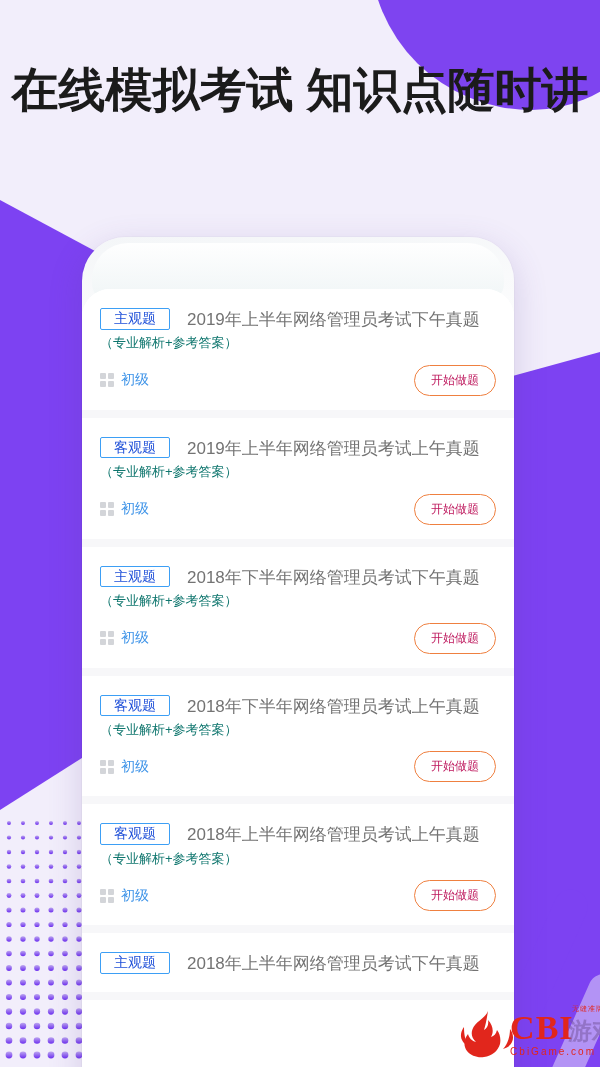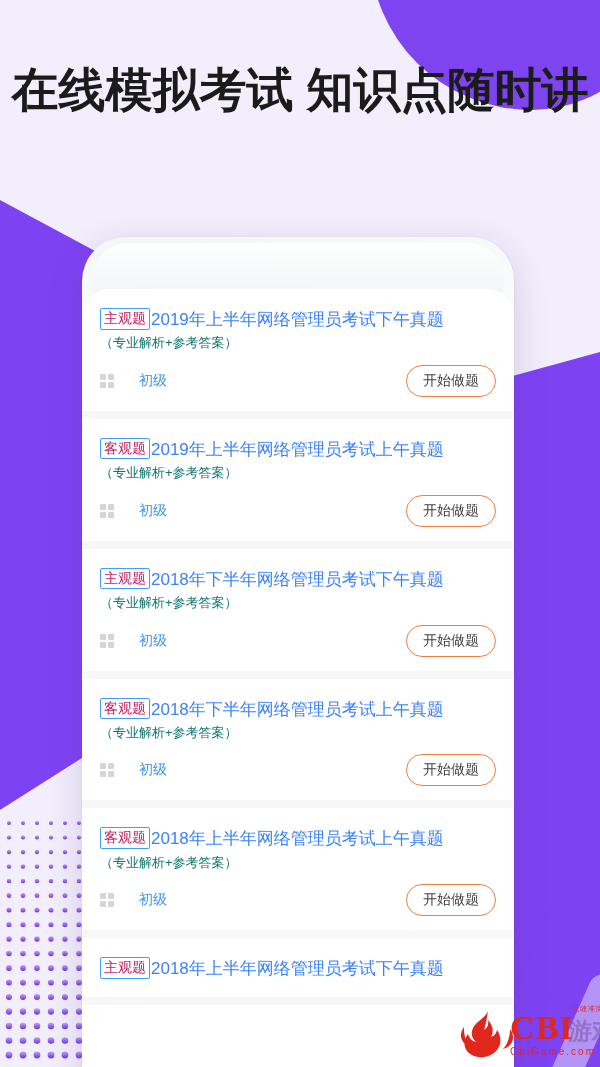--- a/index.html
+++ b/index.html
@@ -184,70 +184,70 @@
     position: relative;
   }
   .item-title-row {
     font-size: 17px;
     line-height: 1.55;
     color: #2a2a2a;
   }
   .type-badge {
     display: inline-block;
     border: 1px solid #3d9ff5;
-    color: #be185d;
+    color: #1d4ed8;
     font-size: 14px;
     line-height: 1.25;
-    padding: 1px 3px;
+    padding: 1px 13px;
     border-radius: 2px;
     vertical-align: 2px;
-    margin-right: 1px;
+    margin-right: 17px;
     white-space: nowrap;
   }
   .item-title {
-    color: #3b82f6;
+    color: #737373;
   }
   .item-sub {
     display: block;
     color: #0f766e;
     font-size: 13px;
     line-height: 1.5;
   }
 
   .item-footer {
     margin-top: 12px;
     display: flex;
     align-items: center;
     justify-content: space-between;
   }
   .level-wrap {
     display: flex;
     align-items: center;
-    gap: 25px;
+    gap: 7px;
   }
   .grid-icon {
     display: grid;
     grid-template-columns: 6px 6px;
     grid-template-rows: 6px 6px;
     gap: 2px;
   }
   .grid-icon i {
     display: block;
     background: #d3d5d9;
     border-radius: 1px;
   }
   .level-text {
     font-size: 14px;
     color: #3d93e8;
   }
   .start-btn {
     border: 1px solid #ef8040;
-    color: #404040;
+    color: #be185d;
     background: transparent;
-    font-size: 14px;
+    font-size: 12px;
     padding: 6px 16px;
     border-radius: 16px;
     cursor: pointer;
     font-family: inherit;
     white-space: nowrap;
   }
 
   
   .watermark {
     position: absolute;

